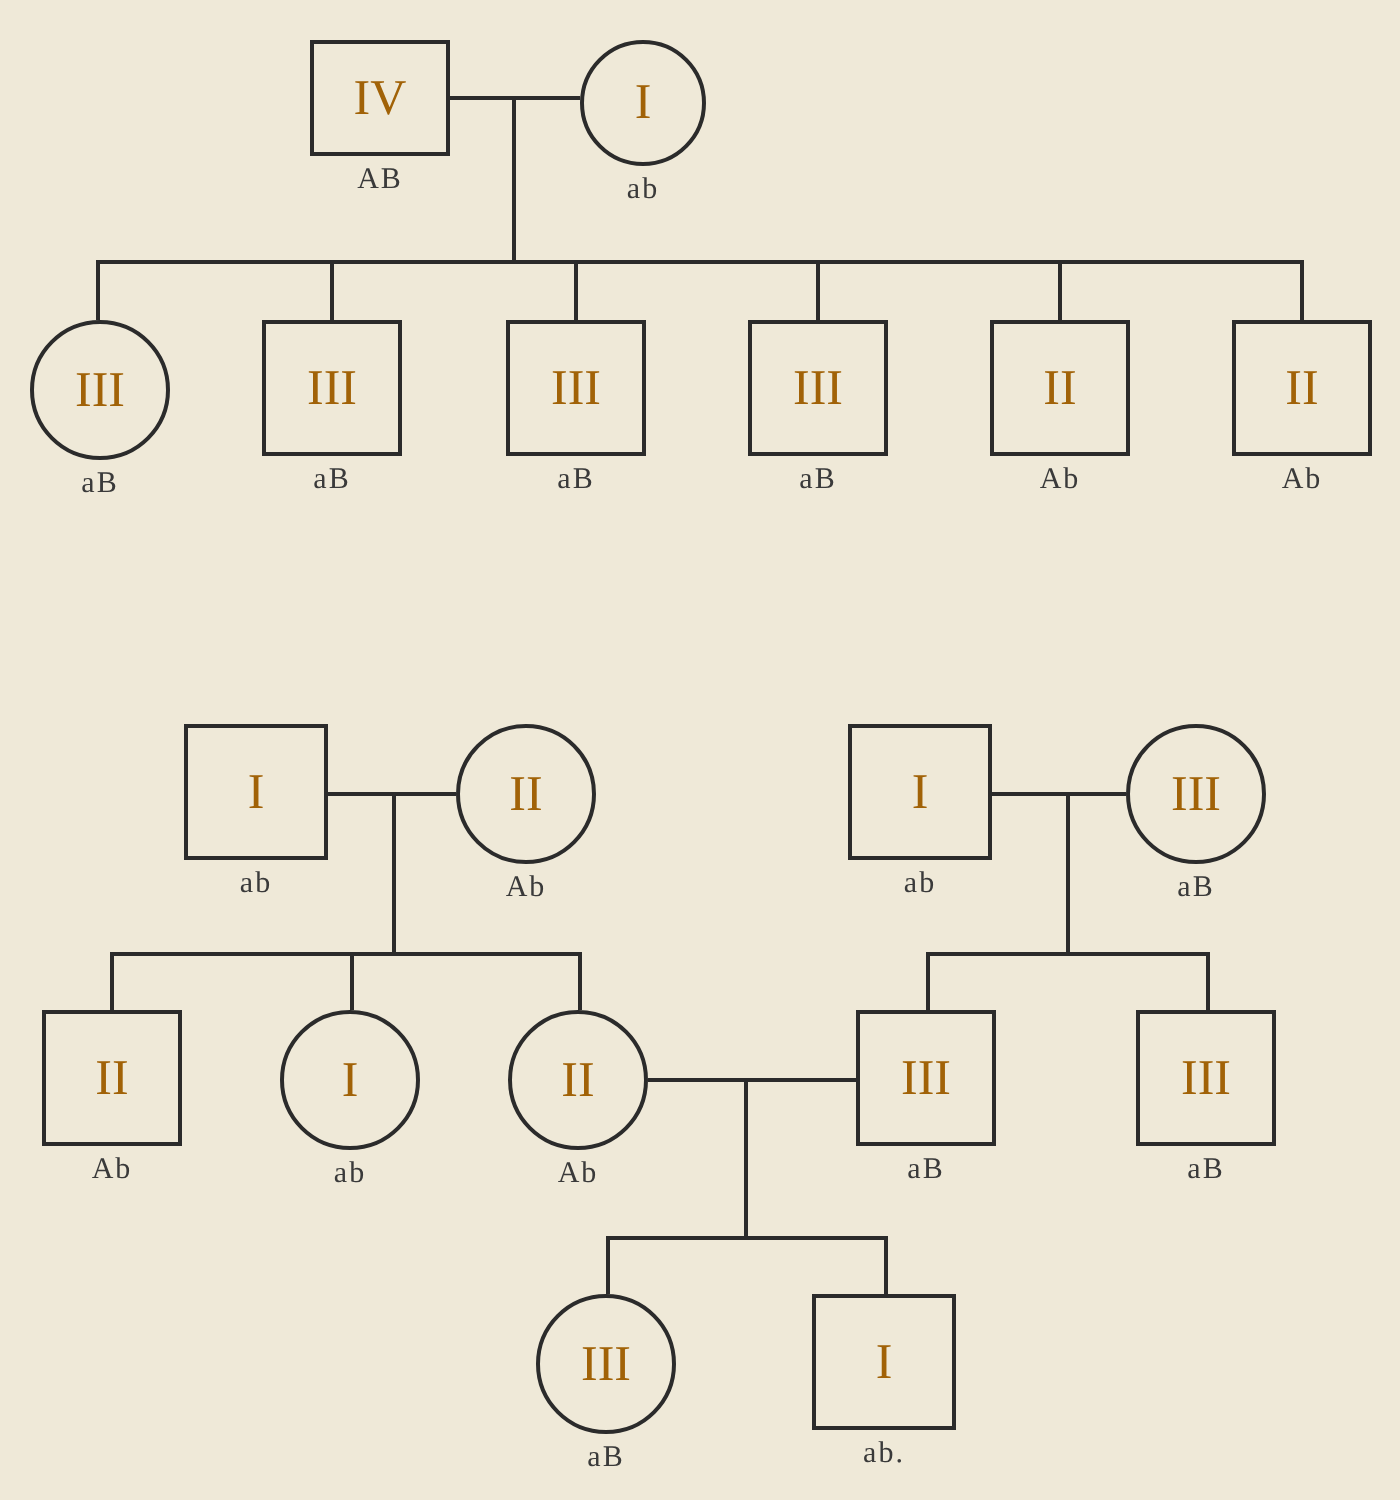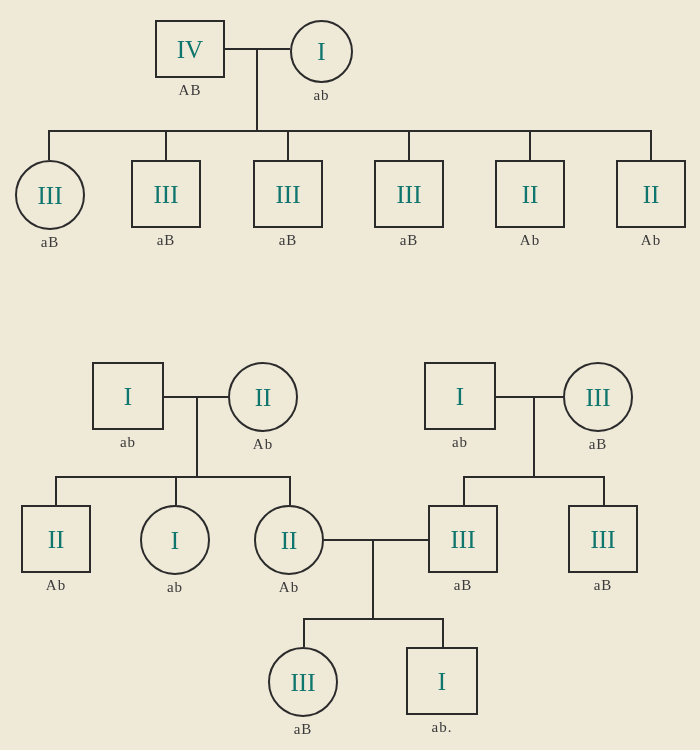--- a/index.html
+++ b/index.html
@@ -19,21 +19,21 @@
     display:flex;align-items:center;justify-content:center;
     color:#2b2b2b;
   }
   .shape.square{border-radius:0;}
   .shape.circle{border-radius:50%;}
   .roman{
     font-family:"Liberation Serif", serif;
     font-size:25px;
     line-height:1;
     letter-spacing:0px;
-    color:#0f766e;
+    color:#a16207;
     user-select:none;
   }
   .glabel{
     position:absolute;
     width:100%;
     text-align:center;
     font-family:"Liberation Serif", serif;
     font-size:15px;
     color:#3a3a3a;
     letter-spacing:1px;

